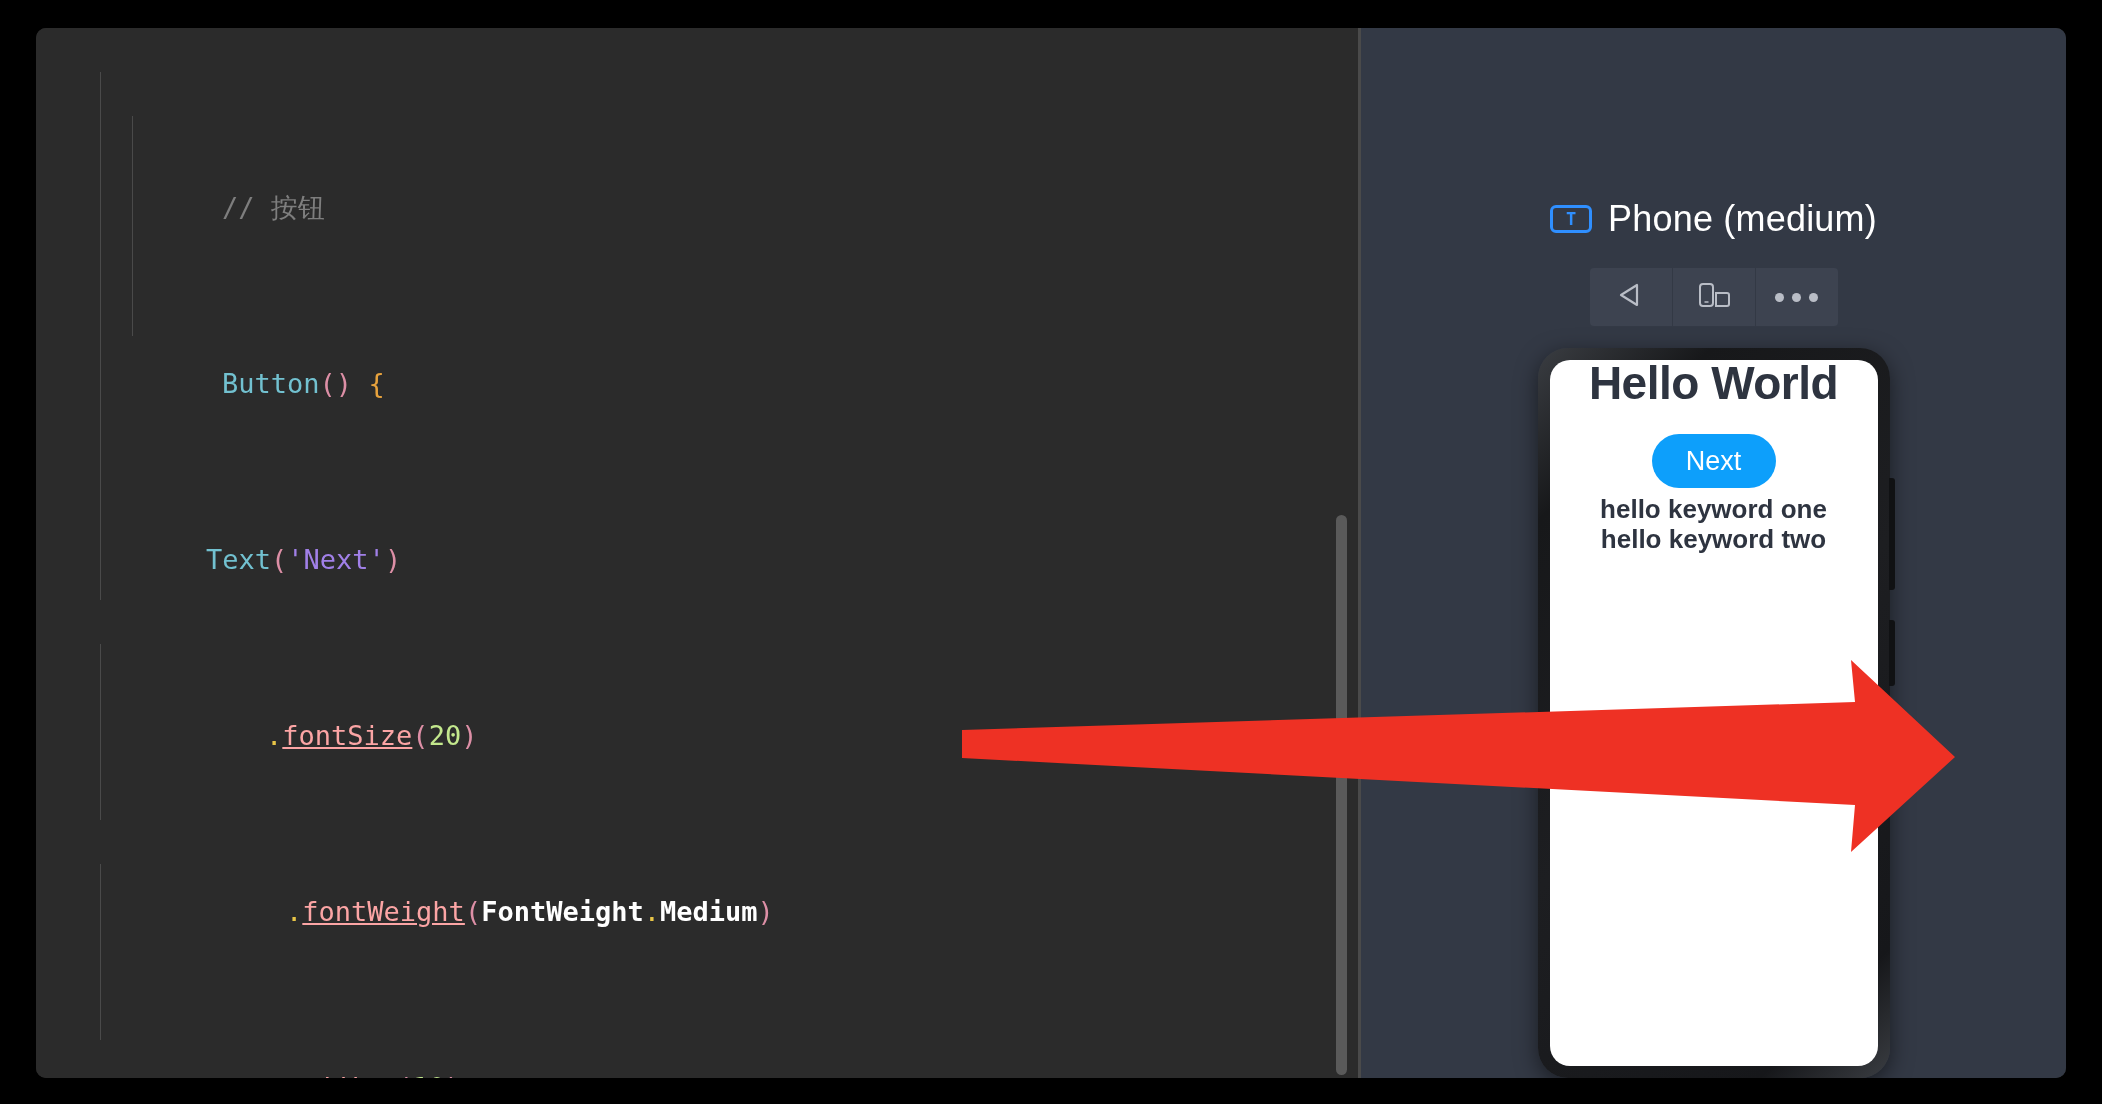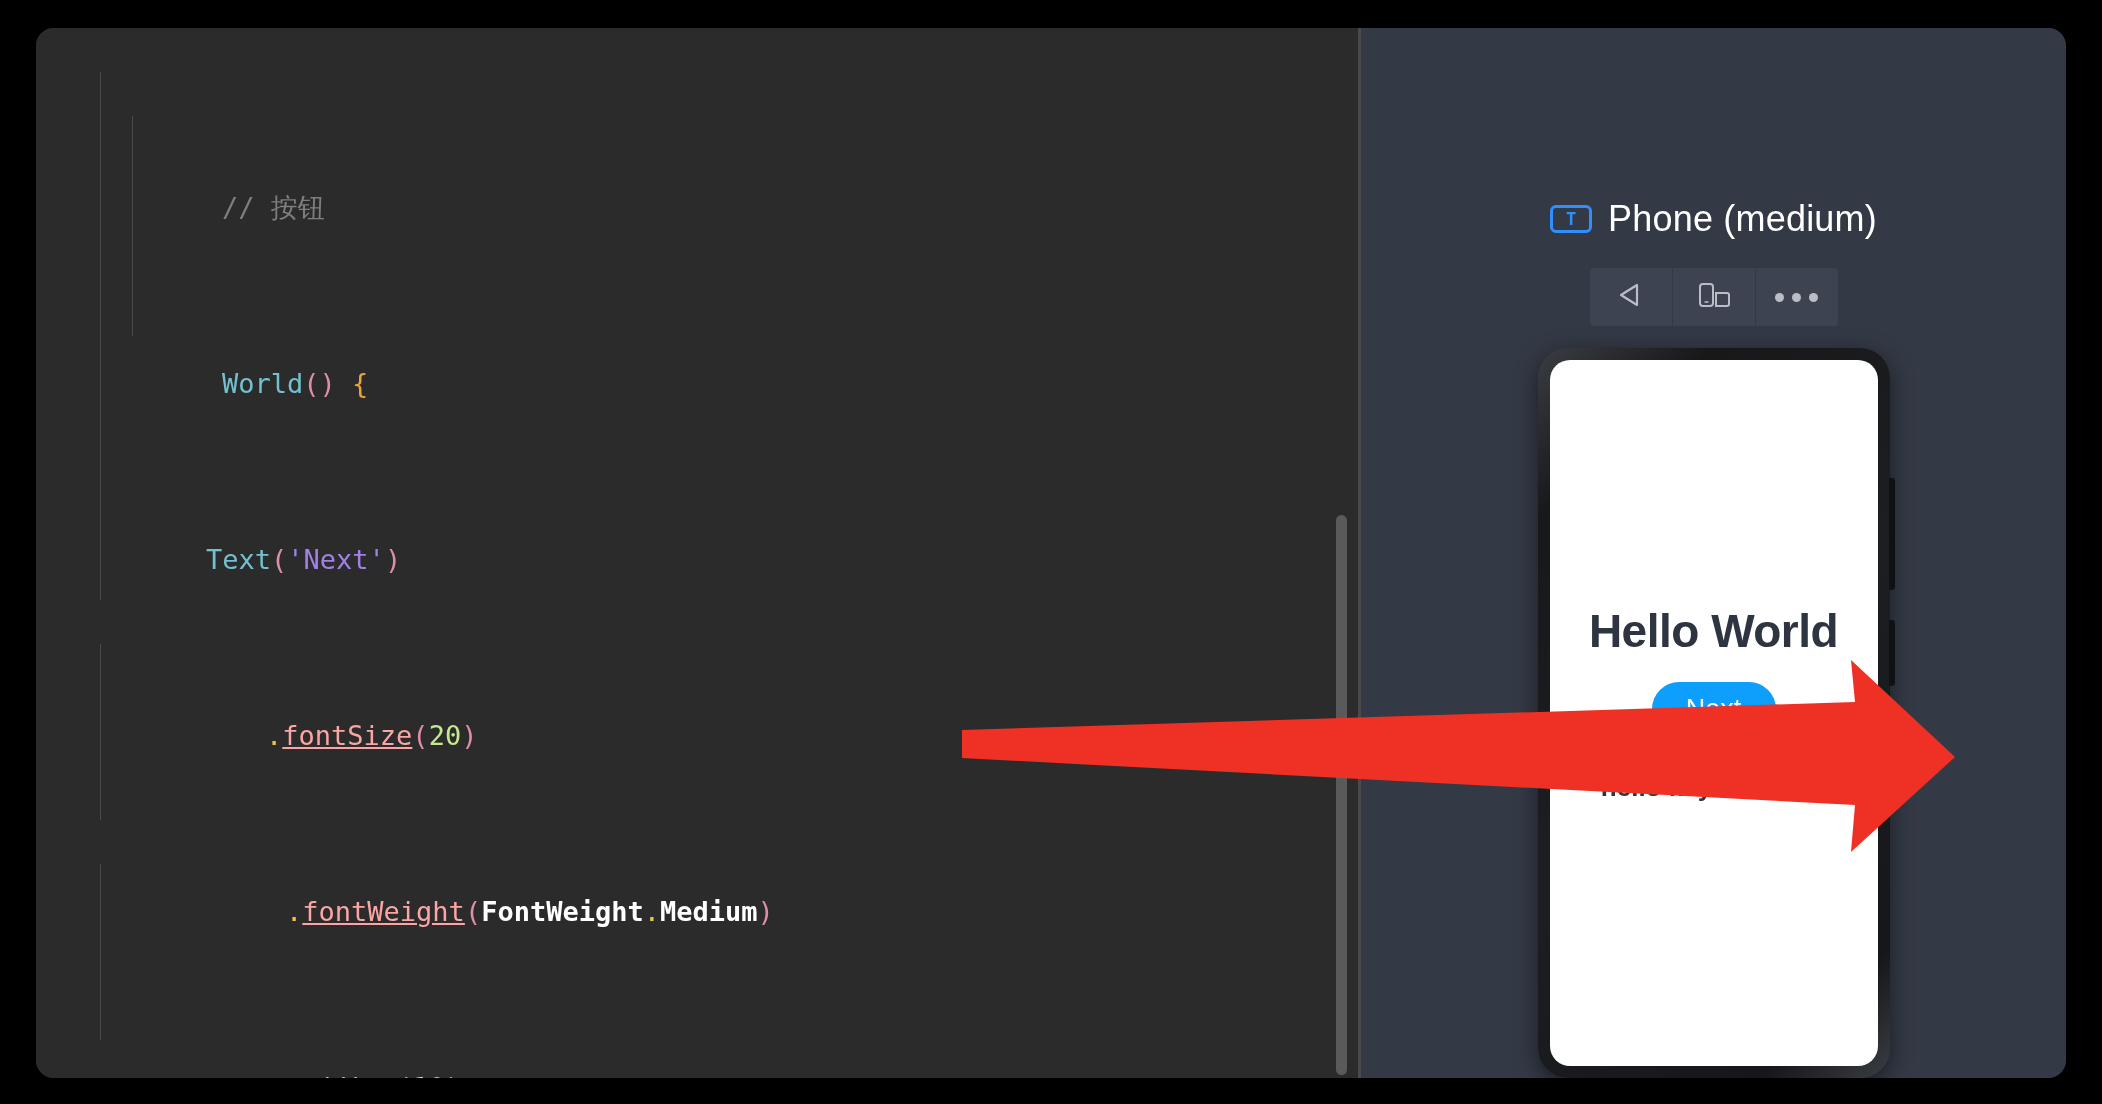--- a/index.html
+++ b/index.html
@@ -12,21 +12,21 @@
     font-family: "Liberation Sans", sans-serif;
   }
 
   #app-window {
     position: absolute;
     left: 36px;
     top: 28px;
     width: 2030px;
     height: 1050px;
     background: #2b2b2b;
-    border-radius: 18px;
+    border-radius: 10px;
     overflow: hidden;
     display: flex;
   }
 
   
   #editor-pane {
     position: relative;
     width: 1322px;
     height: 100%;
     background: #2b2b2b;
@@ -214,21 +214,20 @@
   #app-content {
     position: absolute;
     left: 0;
     top: 0;
     width: 100%;
     height: 100%;
     display: flex;
     flex-direction: column;
     align-items: center;
     justify-content: flex-start;
-    padding-top: 248px;
     box-sizing: border-box;
   }
   #hello-title {
     color: #2e3440;
     font-size: 46px;
     font-weight: bold;
     letter-spacing: -0.5px;
     line-height: 1;
   }
   #next-button {
@@ -277,21 +276,21 @@
       <div class="guide" style="left:64px; top:836px; height:176px;"></div>
     </div>
 
     <div id="code-area">
 
       <div class="code-line">
         <span class="txt" style="margin-left:56px"><span class="t-comment">// 按钮</span></span>
       </div>
 
       <div class="code-line">
-        <span class="txt" style="margin-left:56px"><span class="t-func">World</span><span class="t-paren">()</span> <span class="t-brace">{</span></span>
+        <span class="txt" style="margin-left:56px"><span class="t-func">Button</span><span class="t-paren">()</span> <span class="t-brace">{</span></span>
       </div>
 
       <div class="code-line">
         <span class="txt" style="margin-left:40px"><span class="t-func">Text</span><span class="t-paren">(</span><span class="t-string">'Next'</span><span class="t-paren">)</span></span>
       </div>
 
       <div class="code-line">
         <span class="txt" style="margin-left:100px"><span class="t-dot">.</span><span class="t-method">fontSize</span><span class="t-paren">(</span><span class="t-number">20</span><span class="t-paren">)</span></span>
       </div>
 

